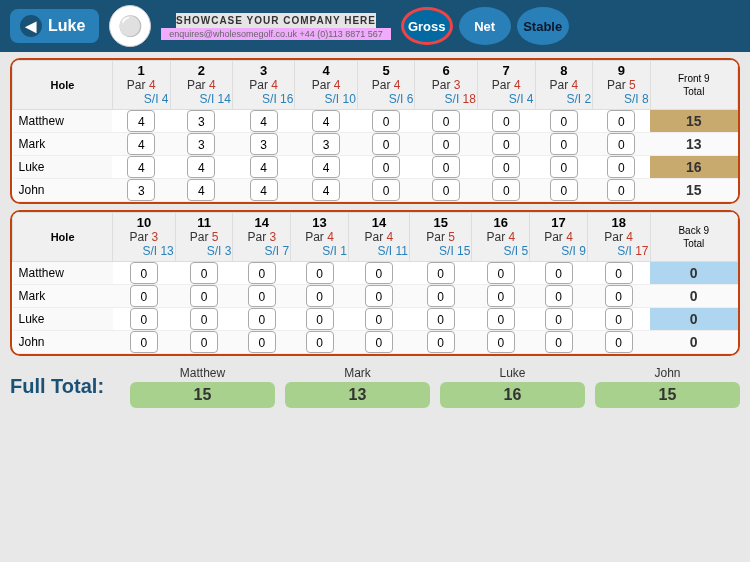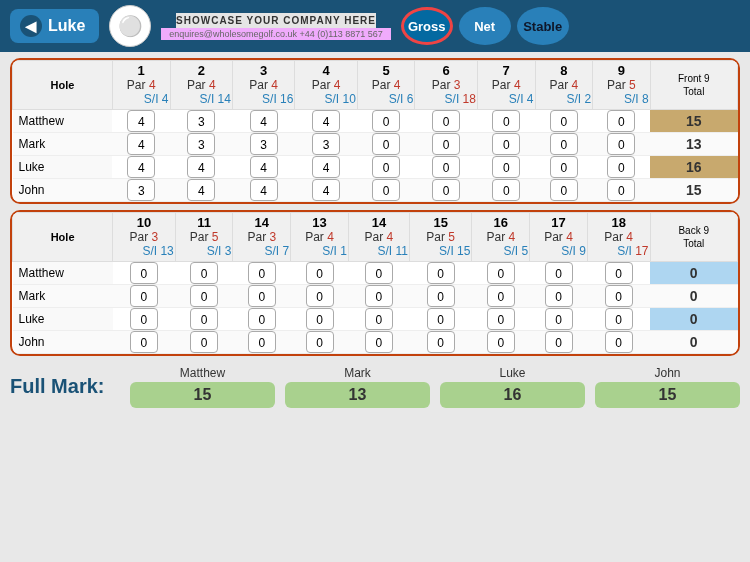--- a/index.html
+++ b/index.html
@@ -464,21 +464,21 @@
           <td class="score-cell"><span class="score-box">0</span></td>
           <td class="score-cell"><span class="score-box">0</span></td>
           <td class="total-cell-blue">0</td>
         </tr>
       </tbody>
     </table>
   </div>
 </div>
 
 <div class="footer">
-  <div class="full-total-label">Full Mark:</div>
+  <div class="full-total-label">Full Total:</div>
   <div class="totals-row">
     <div class="total-block">
       <div class="player-lbl">Matthew</div>
       <span class="total-val">15</span>
     </div>
     <div class="total-block">
       <div class="player-lbl">Mark</div>
       <span class="total-val">13</span>
     </div>
     <div class="total-block">

